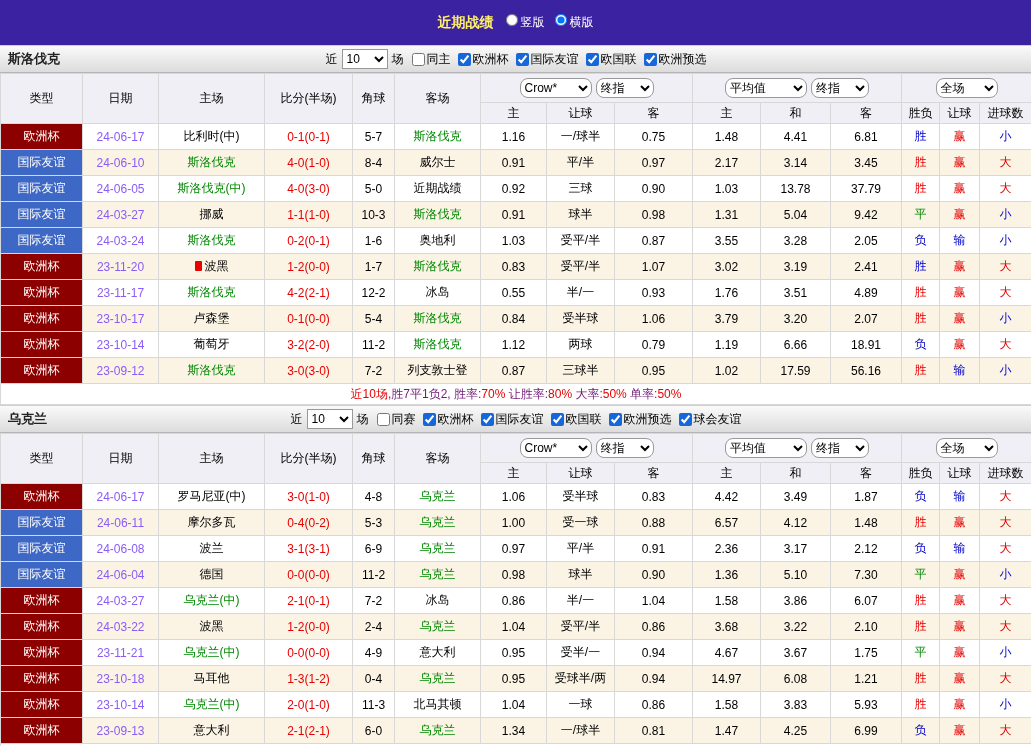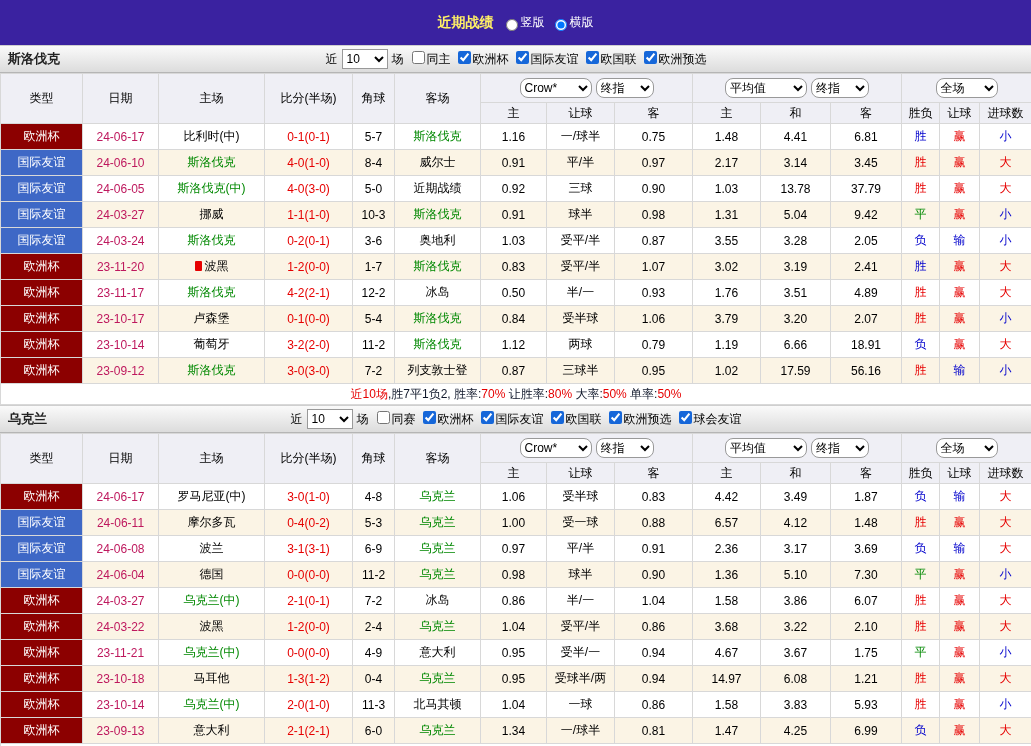--- a/index.html
+++ b/index.html
@@ -6,55 +6,55 @@
   body {
     margin: 0; width: 1031px; background: #fff; color: #000;
     font-family: "Liberation Sans", "DejaVu Sans", sans-serif; font-size: 12px;
   }
   .topbar {
     height: 45px; background: var(--topbar-bg, #3A22A0);
     display: flex; align-items: center; justify-content: center; gap: 12px;
   }
   .title { font-weight: bold; font-size: 14px; color: var(--title-text, #FFF066); }
   #layout-options { display: flex; gap: 10px; }
-  .radio-label { display: flex; align-items: flex-end; gap: 3px; color: #fff; cursor: pointer; }
+  .radio-label { display: flex; align-items: flex-start; gap: 3px; color: #fff; cursor: pointer; }
   .radio-label input { width: 12px; height: 12px; margin: 0; }
   .section-bar {
     height: 28px; display: flex; align-items: center;
     background: linear-gradient(#FAFAFA, #DCDCDC);
     border-top: 1px solid #CFCFCF; border-bottom: 1px solid #B5B5B5;
   }
   .team-name { width: 170px; padding-left: 8px; font-weight: bold; font-size: 13px; color: #222; }
   .bar-spacer { width: 170px; }
   .filter-bar { flex: 1; display: flex; align-items: center; justify-content: center; gap: 3px; }
   .f-txt { margin: 0 1px; }
-  .cb-label { display: flex; gap: 1px; cursor: pointer; }
+  .cb-label { display: flex; align-items: center; gap: 1px; cursor: pointer; }
   .cb-label input { width: 13px; height: 13px; margin: 0 1px 0 4px; accent-color: #1667D9; }
   .hd-select { height: 20px; font-size: 12px; font-family: inherit; background: #fff; border: 1px solid #999; }
   .stats-table { width: 1031px; border-collapse: collapse; table-layout: fixed; }
   .stats-table th, .stats-table td {
     border: 1px solid #D8D8D8; text-align: center; padding: 0;
     white-space: nowrap; overflow: hidden;
   }
   thead th { background: var(--header-bg, #EFEFF5); font-weight: normal; }
   thead tr:first-child th { height: 29px; }
   .th-static { height: 50px; }
   .th-ctl .hd-select { margin: 0 2px; vertical-align: middle; border-radius: 8px; }
   .th-sub { height: 21px; }
   tbody td { height: 26px; }
   tbody tr.alt { background: var(--row-alt, #FBF4E5); }
   .type-euro { background: var(--euro-bg, #8C0000); color: #fff; }
   .type-friendly { background: var(--friendly-bg, #3E68C6); color: #fff; }
-  .date-cell { color: #be185d; }
+  .date-cell { color: #8b5cf6; }
   .green { color: var(--green, #008800); }
   .score-cell { color: var(--score-red, #E60000); }
   .c-red { color: var(--score-red, #E60000); }
   .c-blue { color: var(--blue, #0000CC); }
   .c-green { color: var(--draw-green, #008800); }
-  .c-black { color: #0f172a; }
+  .c-black { color: #701a75; }
   .summary-row td { height: 21px; background: #fff; }
   .red-card {
     display: inline-block; width: 7px; height: 10px; background: #E60000;
     border-radius: 1px; margin-right: 3px; vertical-align: -1px;
   }
 </style>
 </head>
 <body>
 
 <div class="page">
@@ -211,21 +211,21 @@
               <td class="odds-cell">9.42</td>
               <td class="res-cell c-green">平</td>
               <td class="res-cell c-red">赢</td>
               <td class="res-cell c-blue">小</td>
             </tr>
             <tr>
               <td class="type-cell type-friendly">国际友谊</td>
               <td class="date-cell">24-03-24</td>
               <td class="team-cell"><span class="green">斯洛伐克</span></td>
               <td class="score-cell">0-2(0-1)</td>
-              <td class="corner-cell">3-6</td>
+              <td class="corner-cell">1-6</td>
               <td class="team-cell"><span>奥地利</span></td>
               <td class="odds-cell">1.03</td>
               <td class="odds-cell">受平/半</td>
               <td class="odds-cell">0.87</td>
               <td class="odds-cell">3.55</td>
               <td class="odds-cell">3.28</td>
               <td class="odds-cell">2.05</td>
               <td class="res-cell c-blue">负</td>
               <td class="res-cell c-blue">输</td>
               <td class="res-cell c-blue">小</td>
@@ -247,21 +247,21 @@
               <td class="res-cell c-red">赢</td>
               <td class="res-cell c-red">大</td>
             </tr>
             <tr>
               <td class="type-cell type-euro">欧洲杯</td>
               <td class="date-cell">23-11-17</td>
               <td class="team-cell"><span class="green">斯洛伐克</span></td>
               <td class="score-cell">4-2(2-1)</td>
               <td class="corner-cell">12-2</td>
               <td class="team-cell"><span>冰岛</span></td>
-              <td class="odds-cell">0.50</td>
+              <td class="odds-cell">0.55</td>
               <td class="odds-cell">半/一</td>
               <td class="odds-cell">0.93</td>
               <td class="odds-cell">1.76</td>
               <td class="odds-cell">3.51</td>
               <td class="odds-cell">4.89</td>
               <td class="res-cell c-red">胜</td>
               <td class="res-cell c-red">赢</td>
               <td class="res-cell c-red">大</td>
             </tr>
             <tr class="alt">
@@ -437,21 +437,21 @@
               <td class="date-cell">24-06-08</td>
               <td class="team-cell"><span>波兰</span></td>
               <td class="score-cell">3-1(3-1)</td>
               <td class="corner-cell">6-9</td>
               <td class="team-cell"><span class="green">乌克兰</span></td>
               <td class="odds-cell">0.97</td>
               <td class="odds-cell">平/半</td>
               <td class="odds-cell">0.91</td>
               <td class="odds-cell">2.36</td>
               <td class="odds-cell">3.17</td>
-              <td class="odds-cell">3.69</td>
+              <td class="odds-cell">2.12</td>
               <td class="res-cell c-blue">负</td>
               <td class="res-cell c-blue">输</td>
               <td class="res-cell c-red">大</td>
             </tr>
             <tr class="alt">
               <td class="type-cell type-friendly">国际友谊</td>
               <td class="date-cell">24-06-04</td>
               <td class="team-cell"><span>德国</span></td>
               <td class="score-cell">0-0(0-0)</td>
               <td class="corner-cell">11-2</td>

